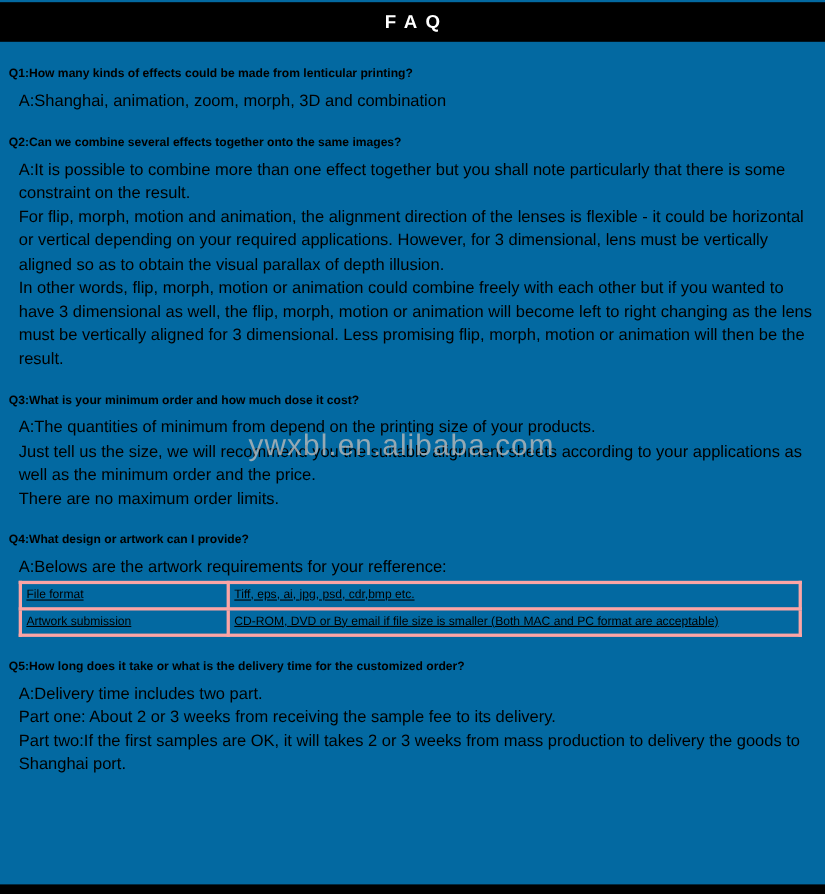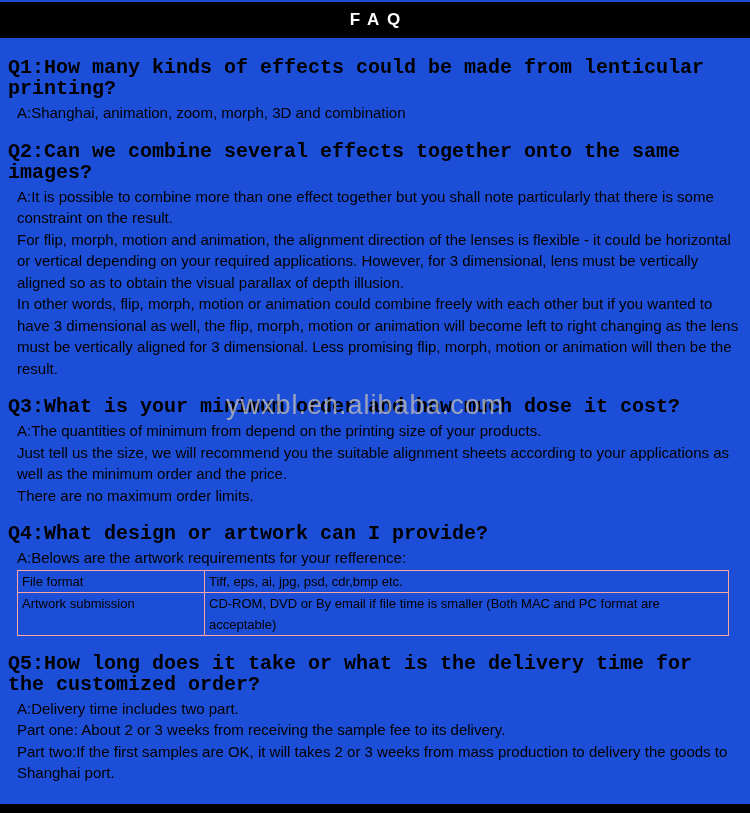--- a/index.html
+++ b/index.html
@@ -4,21 +4,21 @@
 <style>
   html, body {
     margin: 0;
     padding: 0;
     background: #ffffff;
   }
   .page {
     position: relative;
     width: 750px;
     height: 813px;
-    background: #1d4ed8;
+    background: #0369a1;
     font-family: "Liberation Sans", sans-serif;
     color: #000000;
     overflow: hidden;
   }
   .topbar {
     position: absolute;
     top: 2px;
     left: 0;
     width: 750px;
     height: 36px;
@@ -45,42 +45,42 @@
   .content {
     position: absolute;
     top: 40px;
     left: 0;
     width: 750px;
     padding: 0;
   }
   .qa { margin: 0; }
   .question {
     margin: 17px 10px 3px 8px;
-    font-size: 20px;
+    font-size: 11px;
     font-weight: bold;
     line-height: 21px;
-    font-family: Liberation Mono, monospace;
   }
   .answer {
     margin: 0 10px 0 17px;
     font-size: 15px;
     line-height: 21.5px;
   }
   .req-table {
     margin: 1px 10px 0 17px;
     width: 712px;
     border-collapse: collapse;
     table-layout: fixed;
   }
   .req-table td {
-    border: 1px solid #fca5a5;
-    font-size: 13px;
+    border: 3px solid #fca5a5;
+    font-size: 11px;
     line-height: 21px;
     padding: 0px 4px;
     vertical-align: top;
+    text-decoration: underline;
   }
   .req-table td.col-label { width: 178px; }
   .watermark {
     position: absolute;
     left: 226px;
     top: 390px;
     font-size: 27px;
     color: #b9b9b9;
     opacity: 0.8;
     letter-spacing: 1px;
@@ -125,21 +125,21 @@
       <h2 class="question">Q4:What design or artwork can I provide?</h2>
       <p class="answer">A:Belows are the artwork requirements for your refference:</p>
       <table class="req-table">
         <tbody>
           <tr>
             <td class="col-label">File format</td>
             <td>Tiff, eps, ai, jpg, psd, cdr,bmp etc.</td>
           </tr>
           <tr>
             <td class="col-label">Artwork submission</td>
-            <td>CD-ROM, DVD  or By email if file time is smaller (Both MAC and PC format are acceptable)</td>
+            <td>CD-ROM, DVD  or By email if file size is smaller (Both MAC and PC format are acceptable)</td>
           </tr>
         </tbody>
       </table>
     </section>
 
     <section class="qa">
       <h2 class="question">Q5:How long does it take or what is the delivery time for the customized order?</h2>
       <p class="answer">A:Delivery time includes two part.</p>
       <p class="answer">Part one: About 2 or 3 weeks from receiving the sample fee to its delivery.</p>
       <p class="answer">Part two:If the first samples are OK, it will takes 2 or 3 weeks from mass production to delivery the goods to Shanghai port.</p>

